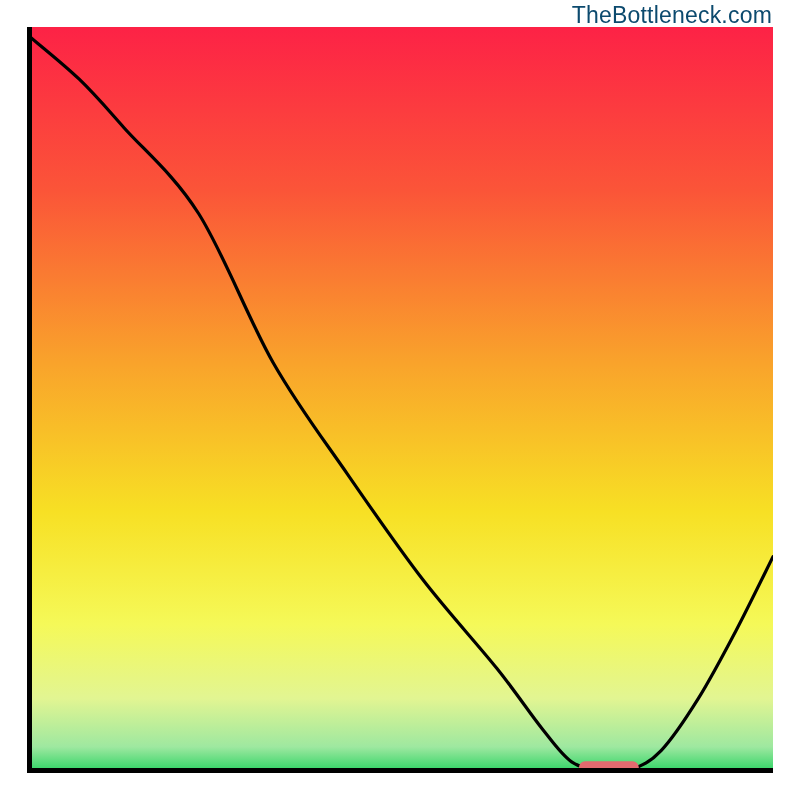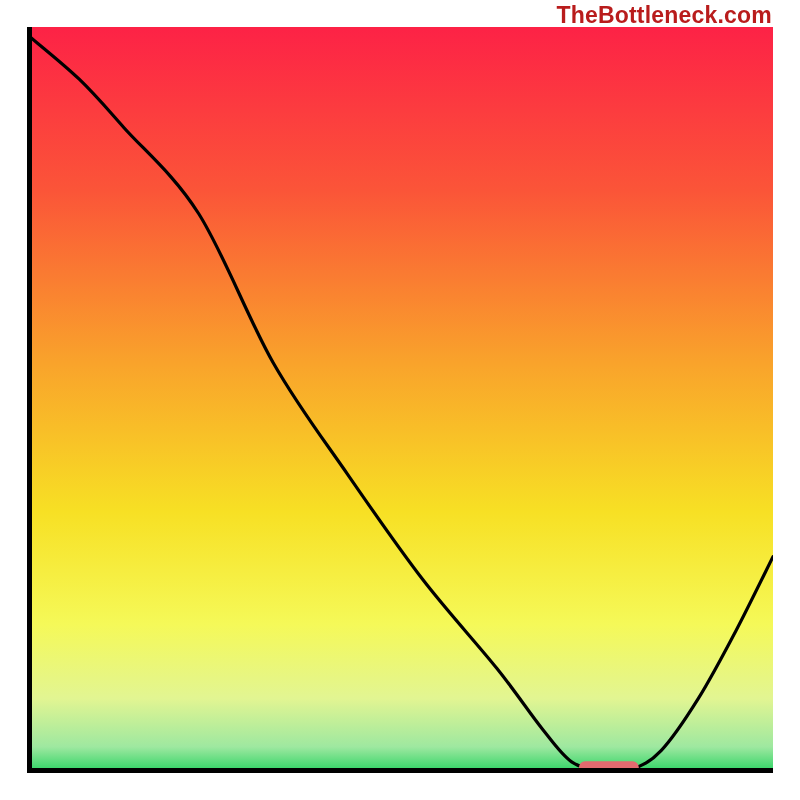--- a/index.html
+++ b/index.html
@@ -38,22 +38,22 @@
     top: 768px; 
     width: 746px;
     height: 5px;
   }
   .watermark {
     position: absolute;
     top: 2px;
     right: 28px;
     font-family: Arial, Helvetica, sans-serif;
     font-size: 23px;
-    font-weight: 700;
-    color: #b91c1c;
+    font-weight: 400;
+    color: #0c4a6e;
     letter-spacing: 0.2px;
   }
   svg.bg, svg.curve, svg.marker {
     position: absolute;
     left: 0;
     top: 0;
   }
 </style>
 </head>
 <body>

